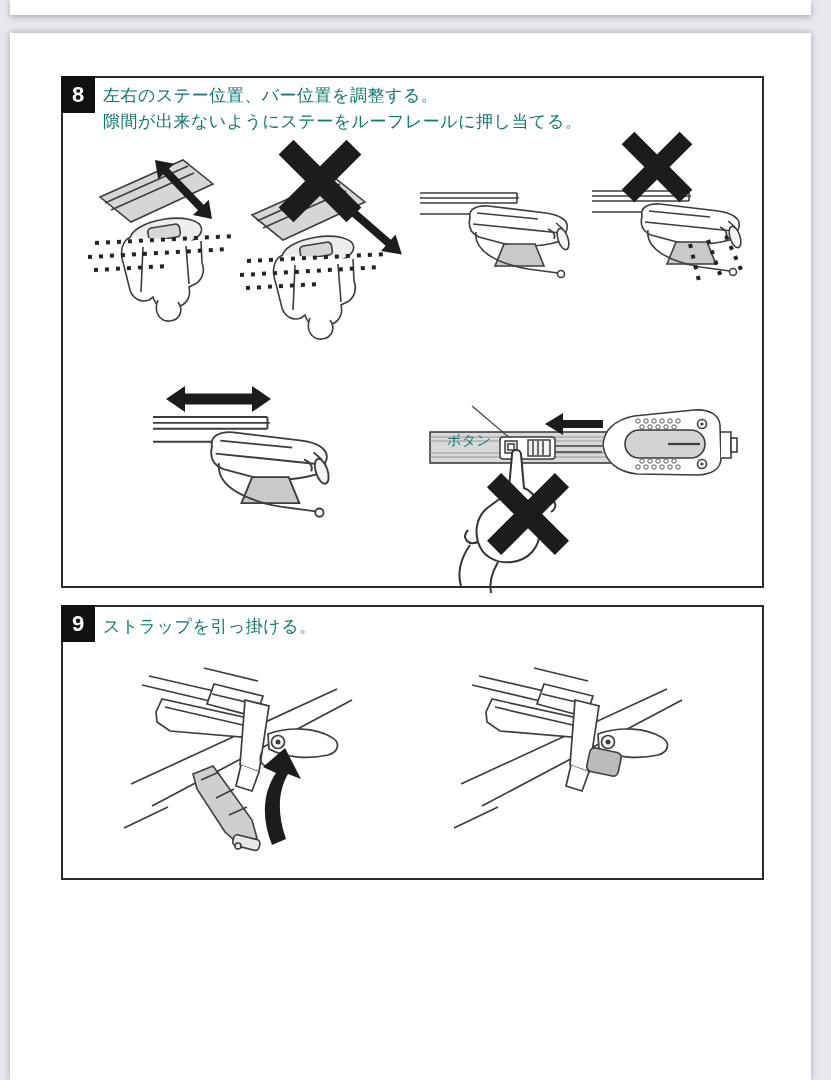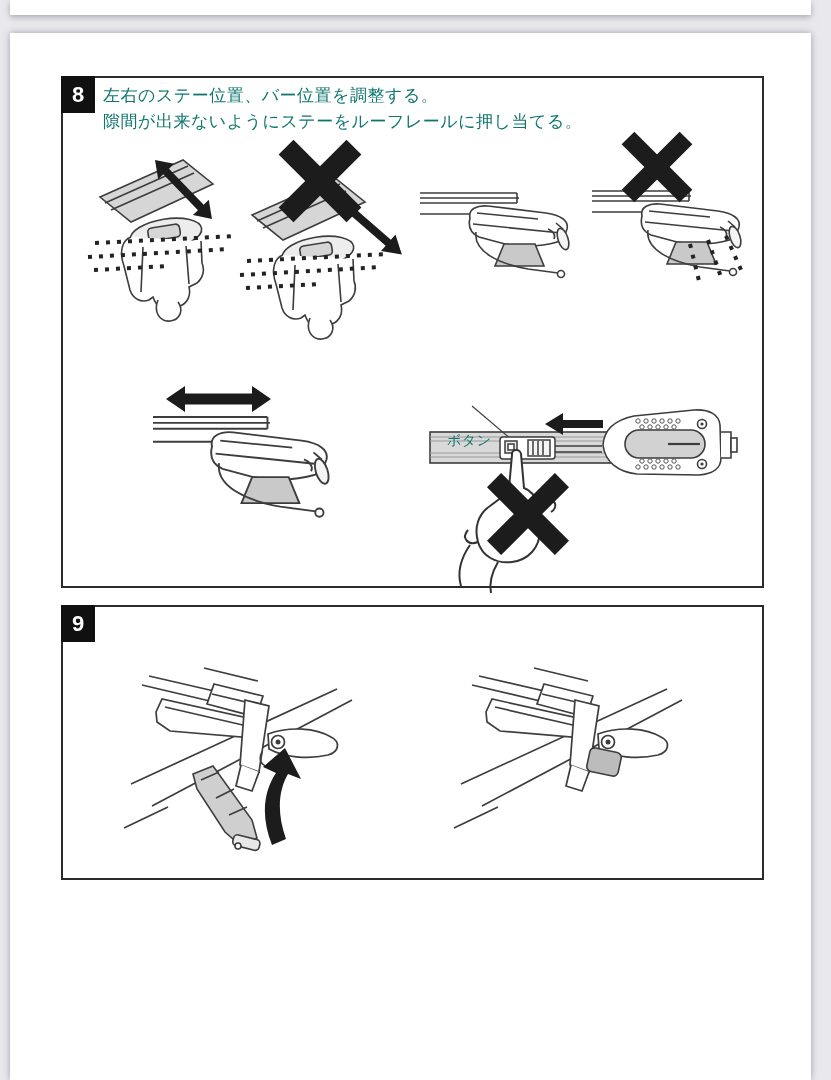--- a/index.html
+++ b/index.html
@@ -210,13 +210,14 @@
   </svg>
 
   <div class="badge" id="badge8">8</div>
   <div class="badge" id="badge9">9</div>
 
   <div class="jtext" id="text8"><span>左右のステー位置、バー位置を調整する。</span><br><span>隙間が出来ないようにステーをルーフレールに押し当てる。</span></div>
 
 
   <div class="jtext" id="btnlabel">ボタン</div>
 
+  <div class="jtext" id="text9">ストラップを引っ掛ける。</div>
 </div>
 
 </body></html>

